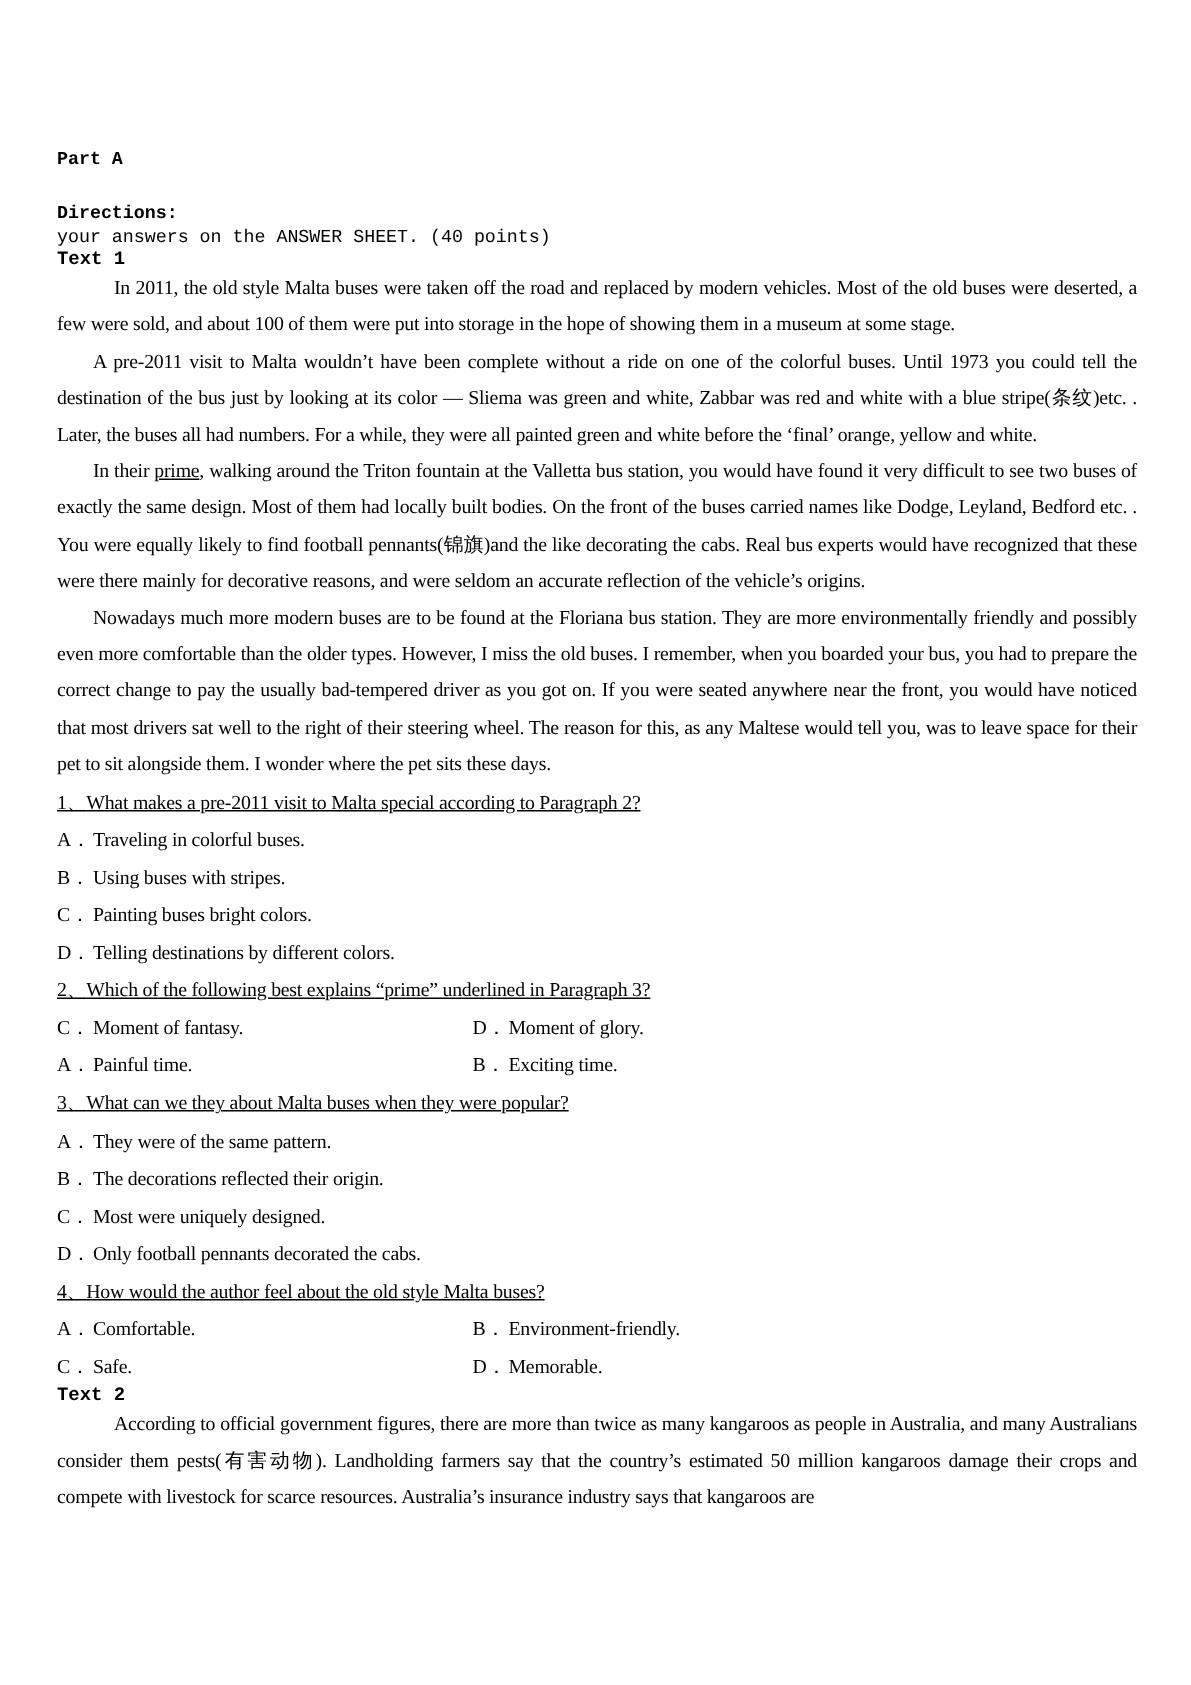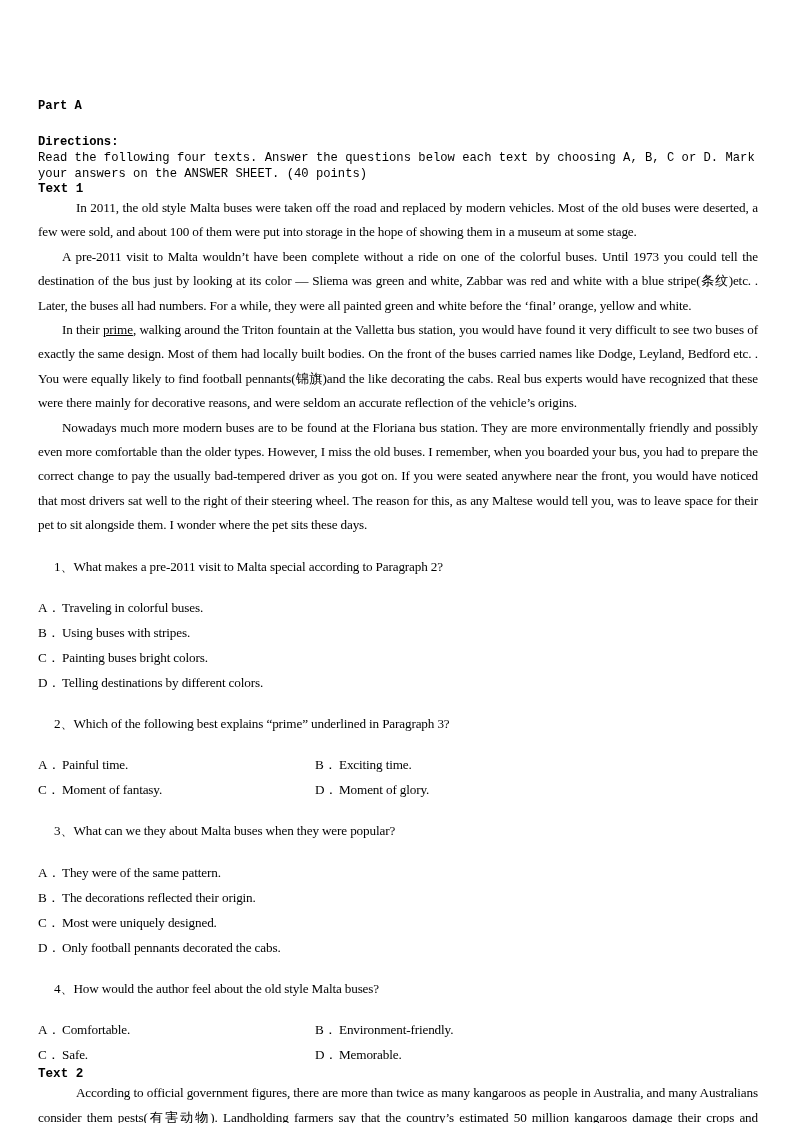--- a/index.html
+++ b/index.html
@@ -4,33 +4,32 @@
 <style>
   html, body { margin: 0; padding: 0; background: #ffffff; }
   body { width: 794px; height: 1123px; position: relative; overflow: hidden; color: #000; }
   .page { position: absolute; left: 38px; top: 78px; width: 720px; }
   .mono { font-family: "Liberation Mono", "DejaVu Sans Mono", monospace; font-size: 12.2px; line-height: 16px; }
   .mono.bold { font-weight: bold; margin-top: 20px; }
   .title { text-align: left; font-family: "Liberation Mono", "DejaVu Sans Mono", monospace; font-size: 12.6px; line-height: 14px; font-weight: bold; }
   .serif { font-family: "Liberation Serif", "DejaVu Serif", serif; font-size: 13.2px; line-height: 24.4px; letter-spacing: -0.15px; }
   .para { text-indent: 24px; text-align: justify; margin: 0; }
   .para.first { text-indent: 38px; }
-  .q { margin: 16px; line-height: 25.1px; }
+  .q { margin: 0; line-height: 25.1px; text-decoration: underline; }
   .opt { margin: 0; line-height: 25.1px; display: flex; }
   .opt .cell { width: 277px; }
   .u { text-decoration: underline; }
   .letter { display: inline-block; width: 24px; }
 </style>
 </head>
 <body>
 
 <div class="page">
   <div class="mono bold">Part A</div>
   <div class="mono bold">Directions:</div>
-  <div class="mono">Read the following four texts. Answer the questions below each text by choosing A, B, C or D. Mark</div>
   <div class="mono">your answers on the ANSWER SHEET. (40 points)</div>
 
   <div class="title">Text 1</div>
 
   <div class="serif">
     <p class="para first">In 2011, the old style Malta buses were taken off the road and replaced by modern vehicles. Most of the old buses were deserted, a few were sold, and about 100 of them were put into storage in the hope of showing them in a museum at some stage.</p>
     <p class="para">A pre-2011 visit to Malta wouldn’t have been complete without a ride on one of the colorful buses. Until 1973 you could tell the destination of the bus just by looking at its color — Sliema was green and white, Zabbar was red and white with a blue stripe(条纹)etc. . Later, the buses all had numbers. For a while, they were all painted green and white before the ‘final’ orange, yellow and white.</p>
     <p class="para"><span>In their </span><span class="u">prime</span><span>, walking around the Triton fountain at the Valletta bus station, you would have found it very difficult to see two buses of exactly the same design. Most of them had locally built bodies. On the front of the buses carried names like Dodge, Leyland, Bedford etc. . You were equally likely to find football pennants(锦旗)and the like decorating the cabs. Real bus experts would have recognized that these were there mainly for decorative reasons, and were seldom an accurate reflection of the vehicle’s origins.</span></p>
     <p class="para">Nowadays much more modern buses are to be found at the Floriana bus station. They are more environmentally friendly and possibly even more comfortable than the older types. However, I miss the old buses. I remember, when you boarded your bus, you had to prepare the correct change to pay the usually bad-tempered driver as you got on. If you were seated anywhere near the front, you would have noticed that most drivers sat well to the right of their steering wheel. The reason for this, as any Maltese would tell you, was to leave space for their pet to sit alongside them. I wonder where the pet sits these days.</p>
   </div>
@@ -50,26 +49,26 @@
         <span class="letter">C．</span>
         <span>Painting buses bright colors.</span>
       </p>
     <p class="opt">
         <span class="letter">D．</span>
         <span>Telling destinations by different colors.</span>
       </p>
 
     <p class="q"><span>2、</span><span>Which of the following best explains “prime” underlined in Paragraph 3?</span></p>
     <div class="opt">
+      <span class="cell"><span class="letter">C．</span><span>Moment of fantasy.</span></span>
+      <span class="cell"><span class="letter">D．</span><span>Moment of glory.</span></span>
+    </div>
+    <div class="opt">
       <span class="cell"><span class="letter">A．</span><span>Painful time.</span></span>
       <span class="cell"><span class="letter">B．</span><span>Exciting time.</span></span>
-    </div>
-    <div class="opt">
-      <span class="cell"><span class="letter">C．</span><span>Moment of fantasy.</span></span>
-      <span class="cell"><span class="letter">D．</span><span>Moment of glory.</span></span>
     </div>
 
     <p class="q"><span>3、</span><span>What can we they about Malta buses when they were popular?</span></p>
     <p class="opt">
         <span class="letter">A．</span>
         <span>They were of the same pattern.</span>
       </p>
     <p class="opt">
         <span class="letter">B．</span>
         <span>The decorations reflected their origin.</span>

